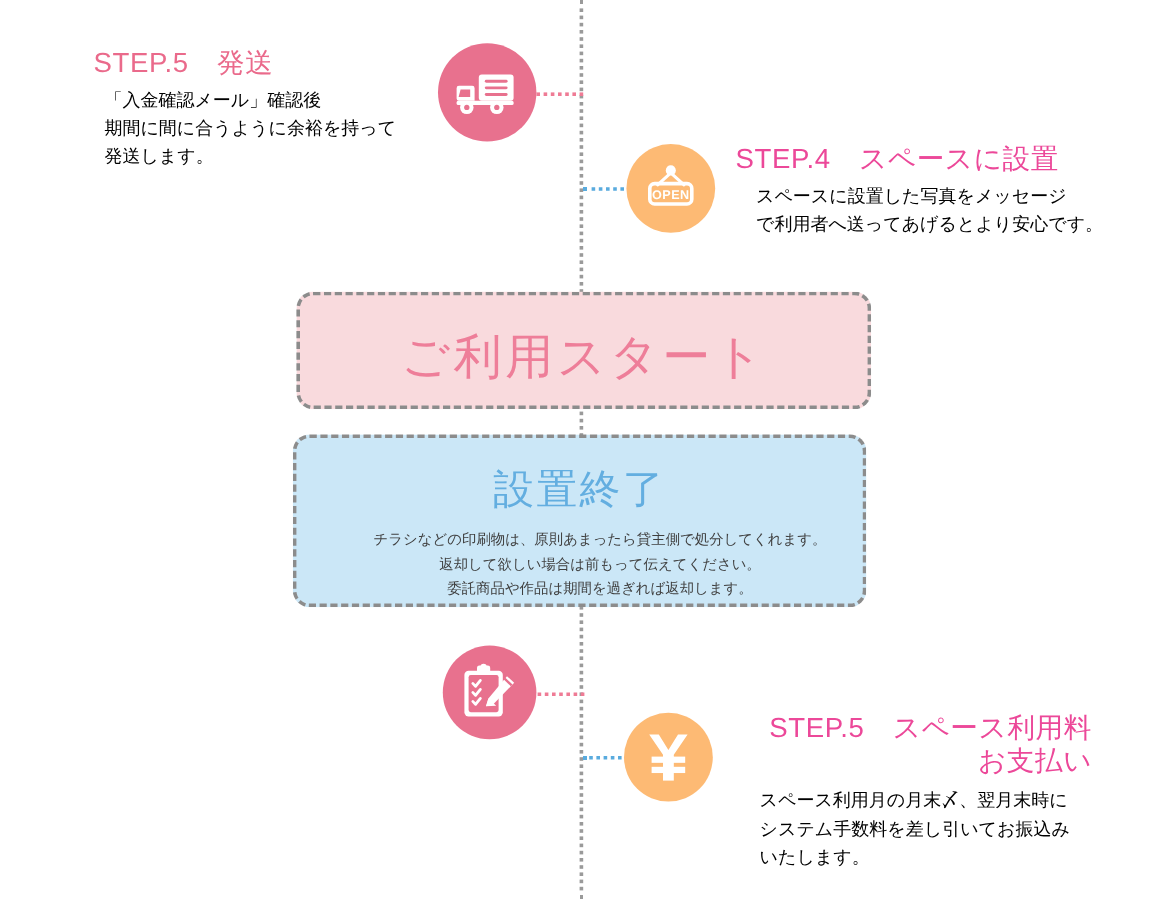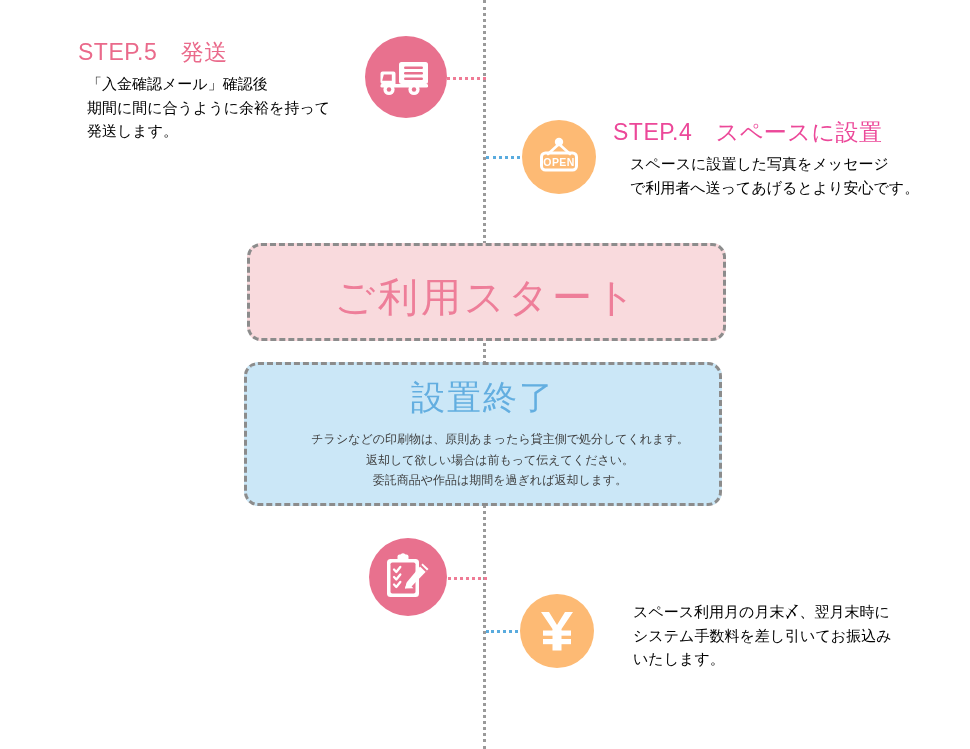--- a/index.html
+++ b/index.html
@@ -132,21 +132,21 @@
     <div class="step-title blue">STEP.4　スペースに設置</div>
     <div class="step-body" style="margin-top:6px;padding-left:17px;">スペースに設置した写真をメッセージ
 で利用者へ送ってあげるとより安心です。</div>
   </div>
 
   <div class="panel pink" style="left:247px;top:243px;width:479px;height:98px;">
     <div class="panel-title pink" style="margin-top:24px;">ご利用スタート</div>
   </div>
 
   <div class="panel blue" style="left:244px;top:362px;width:478px;height:144px;">
-    <div class="panel-title blue" style="margin-top:10px;text-align:center;">設置終了</div>
+    <div class="panel-title blue" style="margin-top:20px;text-align:center;">設置終了</div>
     <div class="panel-body" style="margin-top:8px;">チラシなどの印刷物は、原則あまったら貸主側で処分してくれます。
 返却して欲しい場合は前もって伝えてください。
 委託商品や作品は期間を過ぎれば返却します。</div>
   </div>
 
 
   <div class="conn pink" style="left:443px;top:577px;width:44px;"></div>
 
   <div class="circle pink" style="left:369px;top:538px;width:78px;height:78px;">
     <svg width="50" height="50" viewBox="0 0 50 50" aria-hidden="true">
@@ -176,18 +176,20 @@
       <g fill="#ffffff">
         <polygon points="6,4 14,4 22,17 30,4 38,4 26.5,21 26.5,23 17.5,23 17.5,21"></polygon>
         <rect x="8" y="22.5" width="28" height="5.2"></rect>
         <rect x="8" y="31" width="28" height="5.2"></rect>
         <rect x="17.5" y="22.5" width="9" height="20"></rect>
       </g>
     </svg>
   </div>
 
   <div class="block" style="left:605px;top:592px;width:350px;">
+    <div class="step-title blue ta-right" style="width:305px;">STEP.5　スペース利用料
+お支払い</div>
     <div class="step-body" style="margin-top:8px;padding-left:28px;">スペース利用月の月末〆、翌月末時に
 システム手数料を差し引いてお振込み
 いたします。</div>
   </div>
 
 </div>
 
 </body></html>

